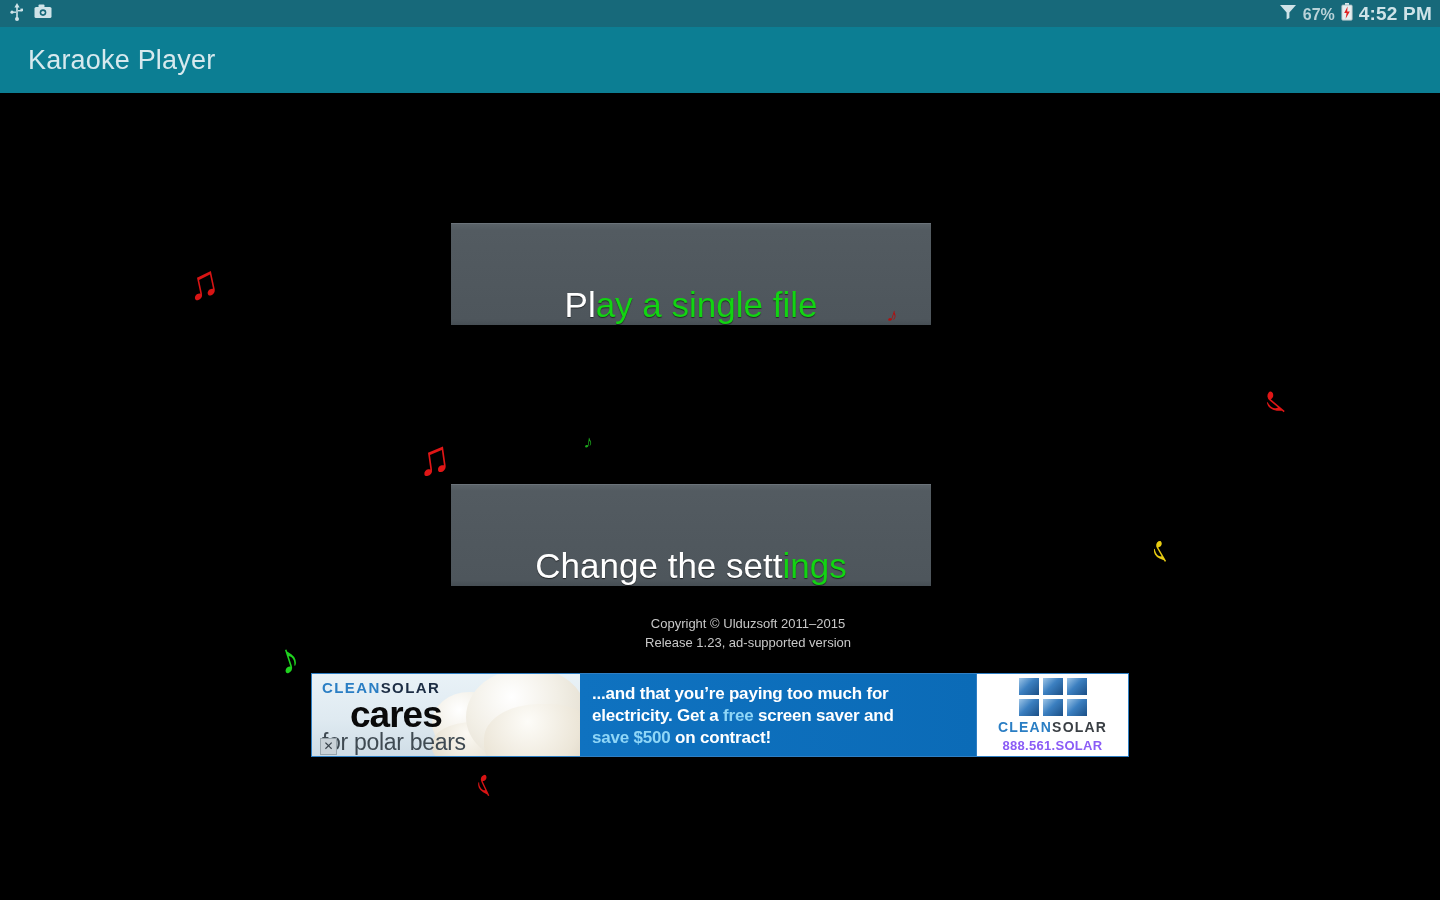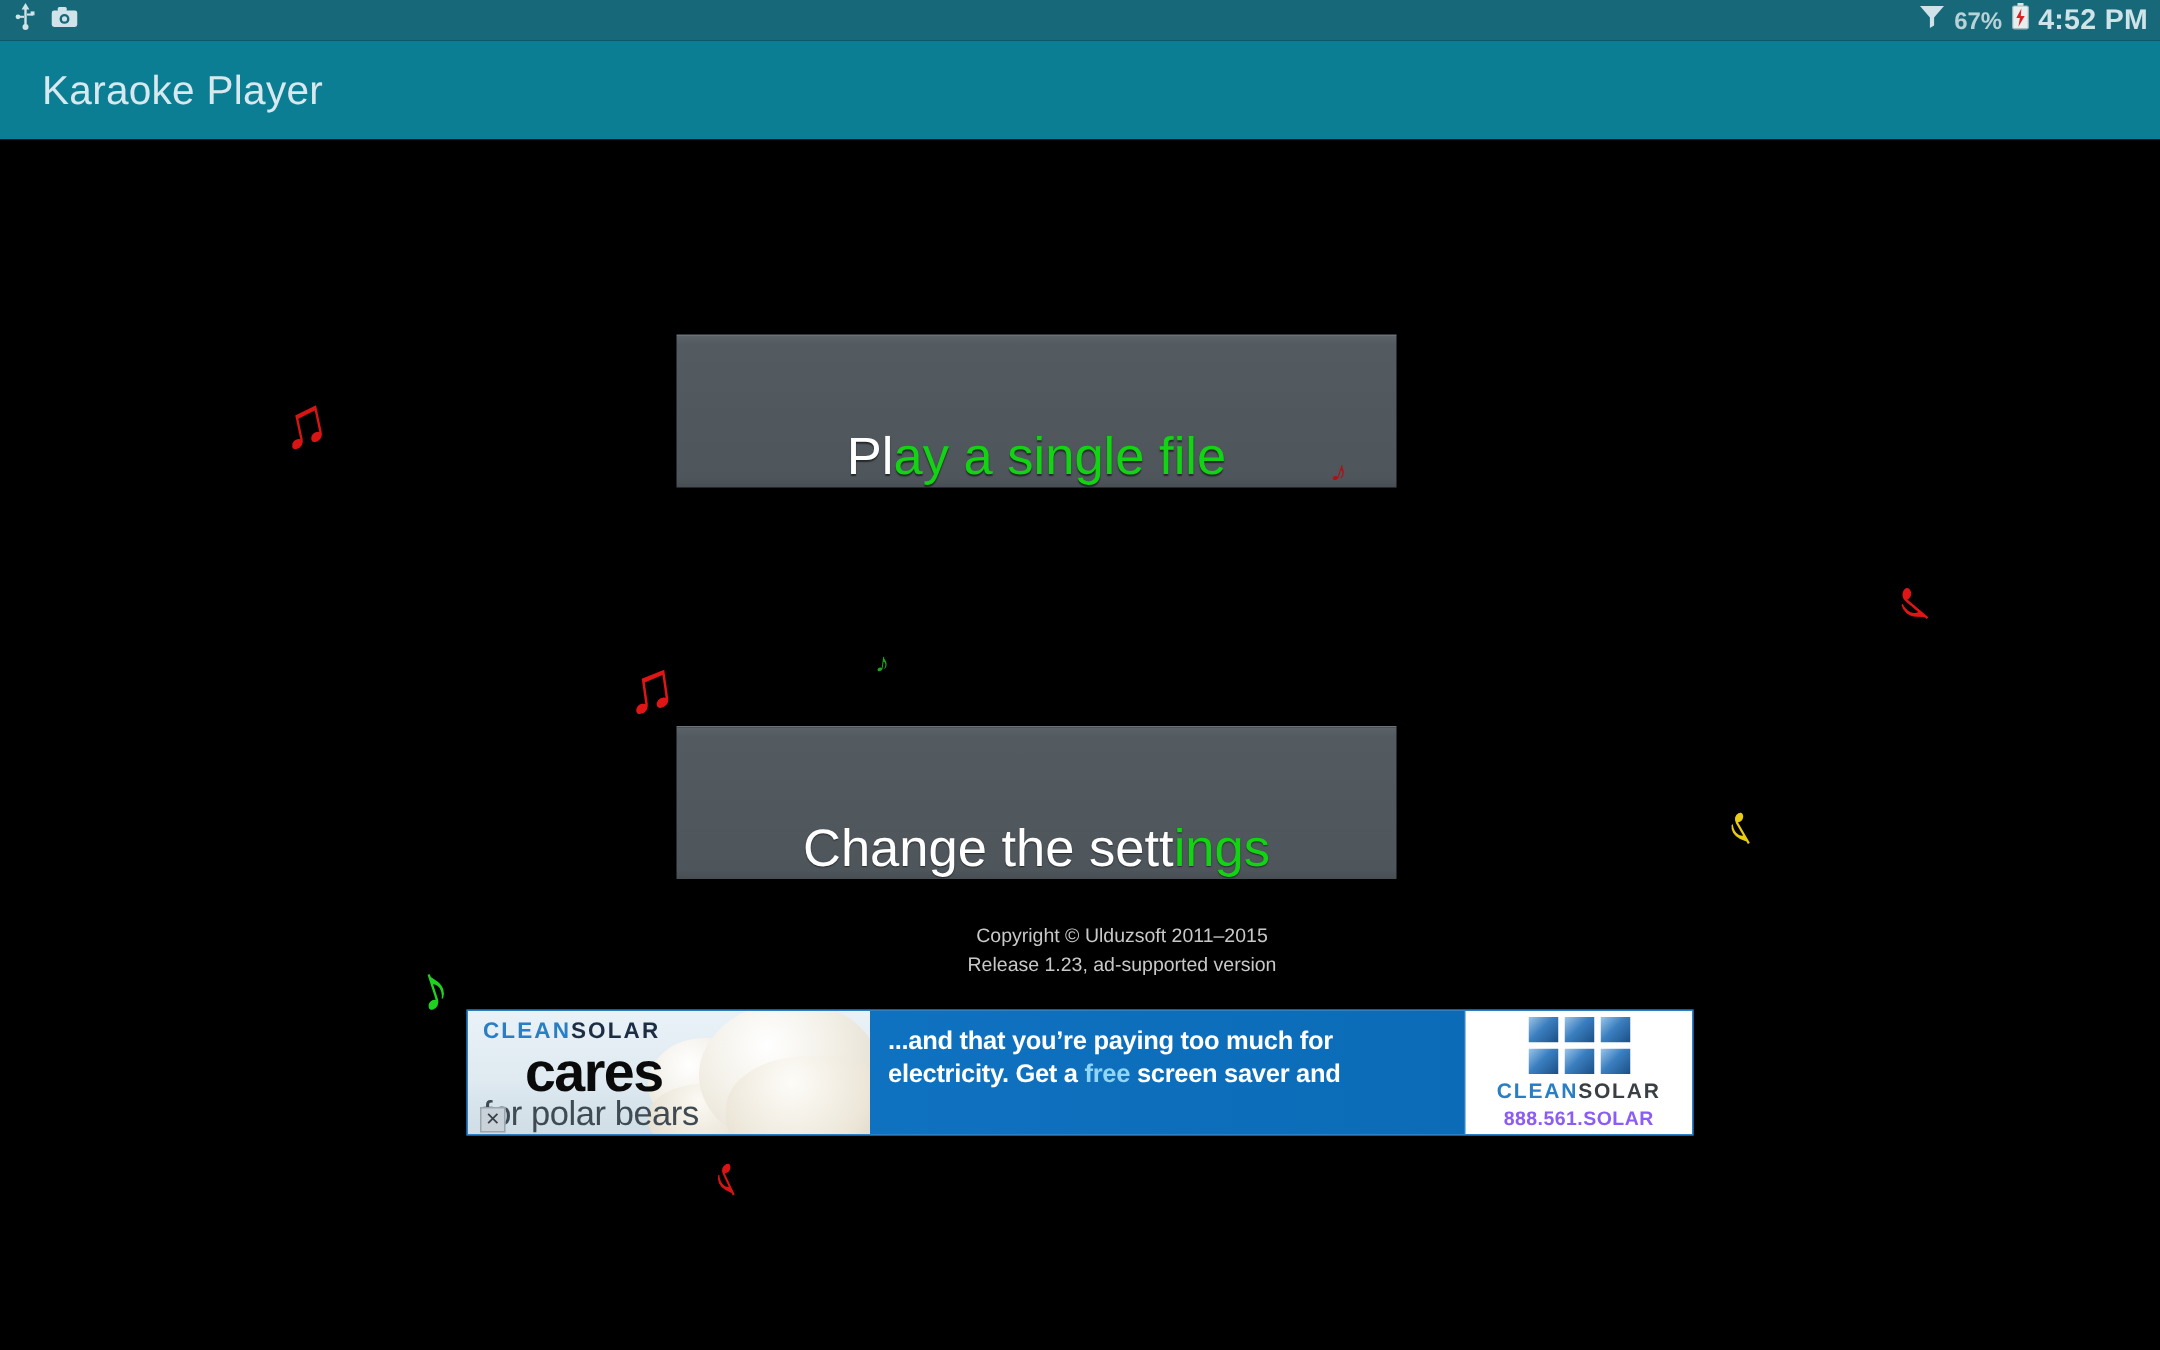--- a/index.html
+++ b/index.html
@@ -365,20 +365,21 @@
         <div class="cs-brand"><span class="cs-clean">CLEAN</span><span class="cs-solar">SOLAR</span></div>
         <div class="cs-cares">cares</div>
       </div>
       <div class="cs-for-polar">for polar bears</div>
       <div class="ad-close">✕</div>
     </div>
 
     <div class="ad-mid">
       <div class="ad-mid-line">...and that you’re paying too much for</div>
       <div class="ad-mid-line"><span>electricity. Get a </span><span class="hl">free</span><span> screen saver and</span></div>
+      <div class="ad-mid-line"><span class="hl">save $500</span><span> on contract!</span></div>
     </div>
 
     <div class="ad-right">
       <div class="solar-grid">
         <div class="solar-cell"></div>
         <div class="solar-cell"></div>
         <div class="solar-cell"></div>
         <div class="solar-cell"></div>
         <div class="solar-cell"></div>
         <div class="solar-cell"></div>

